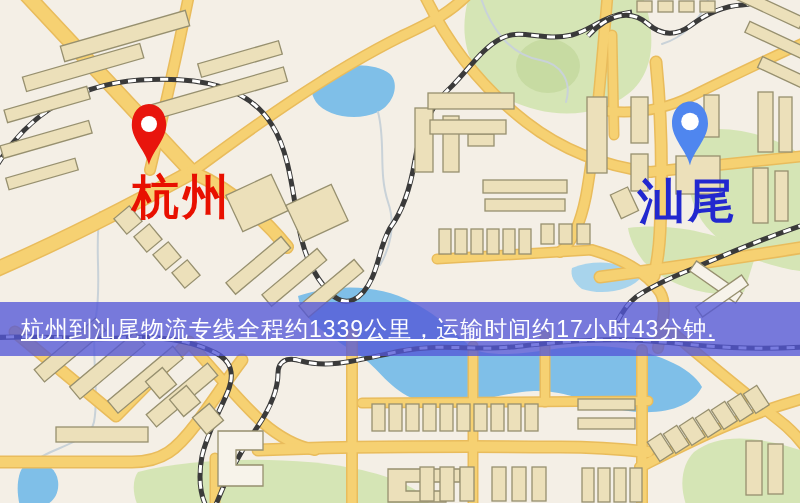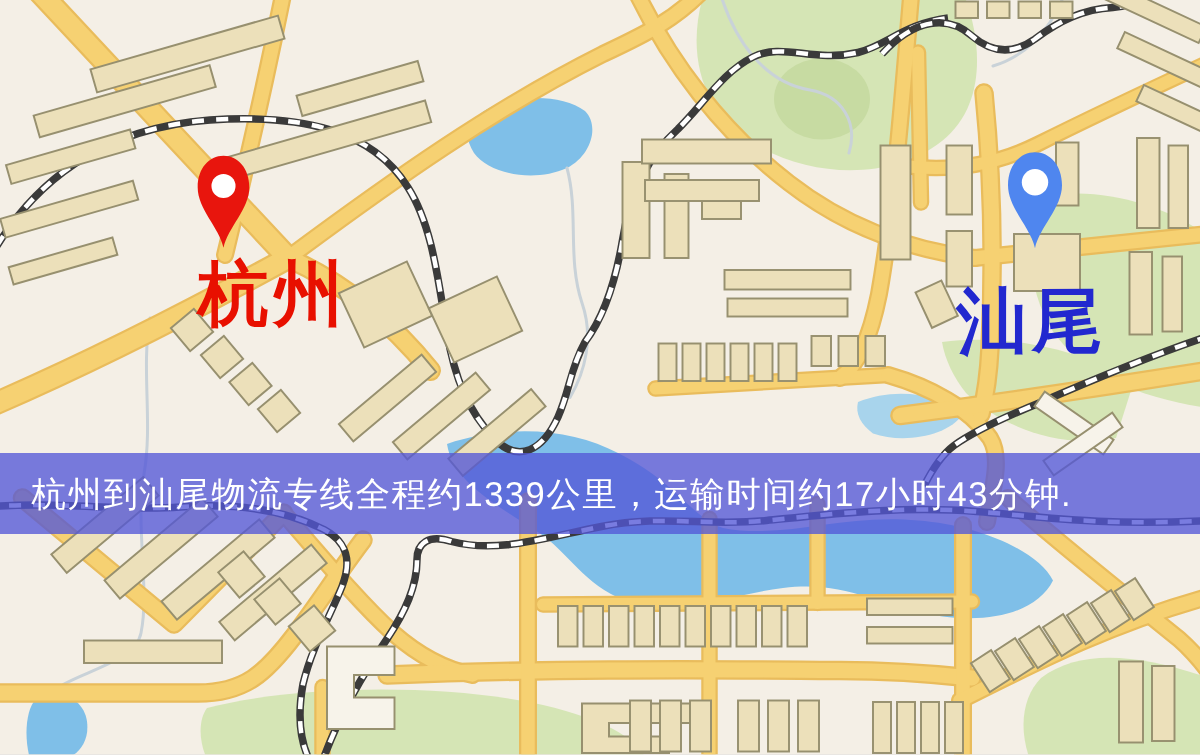--- a/index.html
+++ b/index.html
@@ -34,21 +34,21 @@
   }
   .city-label.origin{color:var(--label-red,#e81000);}
   .city-label.dest{color:var(--label-blue,#2228cf);}
   
   .route-banner{
     position:absolute;left:0;top:302px;width:800px;height:54px;
     background:var(--banner-bg,rgba(83,87,215,0.78));
     display:flex;align-items:center;box-sizing:border-box;padding-left:21px;
   }
   .route-banner span{
-    color:var(--banner-text,#fff);font-size:23px;letter-spacing:1px;white-space:nowrap;
+    color:var(--banner-text,#fff);font-size:23px;letter-spacing:1px;white-space:nowrap;text-decoration:underline;
   }
 </style>
 </head>
 <body>
 
 <div class="stage">
 
   <svg class="map-svg" width="800" height="503" viewBox="0 0 800 503">
     <defs>
       <path id="r1" d="M22,-10 L192,172"></path>
@@ -293,19 +293,19 @@
   <svg class="pin" style="left:126px;top:102px;" width="46" height="65" viewBox="0 0 24 34">
     <path class="pin-red-path" d="M12,33 C10.5,26 3,19.5 3,12 C3,5.4 7,1 12,1 C17,1 21,5.4 21,12 C21,19.5 13.5,26 12,33 Z"></path>
     <circle class="pin-hole" cx="12" cy="11.5" r="4.2"></circle>
   </svg>
   <div class="city-label origin" style="left:84px;top:174px;margin-left:48px;">杭州</div>
 
   <svg class="pin" style="left:666px;top:98px;" width="48" height="71" viewBox="0 0 24 34">
     <path class="pin-blue-path" d="M12,33 C10.5,26 3,19.5 3,12 C3,5.4 7,1 12,1 C17,1 21,5.4 21,12 C21,19.5 13.5,26 12,33 Z"></path>
     <circle class="pin-hole" cx="12" cy="11" r="4.4"></circle>
   </svg>
-  <div class="city-label dest" style="left:638px;top:192px;">汕尾</div>
+  <div class="city-label dest" style="left:638px;top:178px;">汕尾</div>
 
   <div class="route-banner">
     <span>杭州到汕尾物流专线全程约1339公里，运输时间约17小时43分钟.</span>
   </div>
 
 </div>
 
 </body></html>

